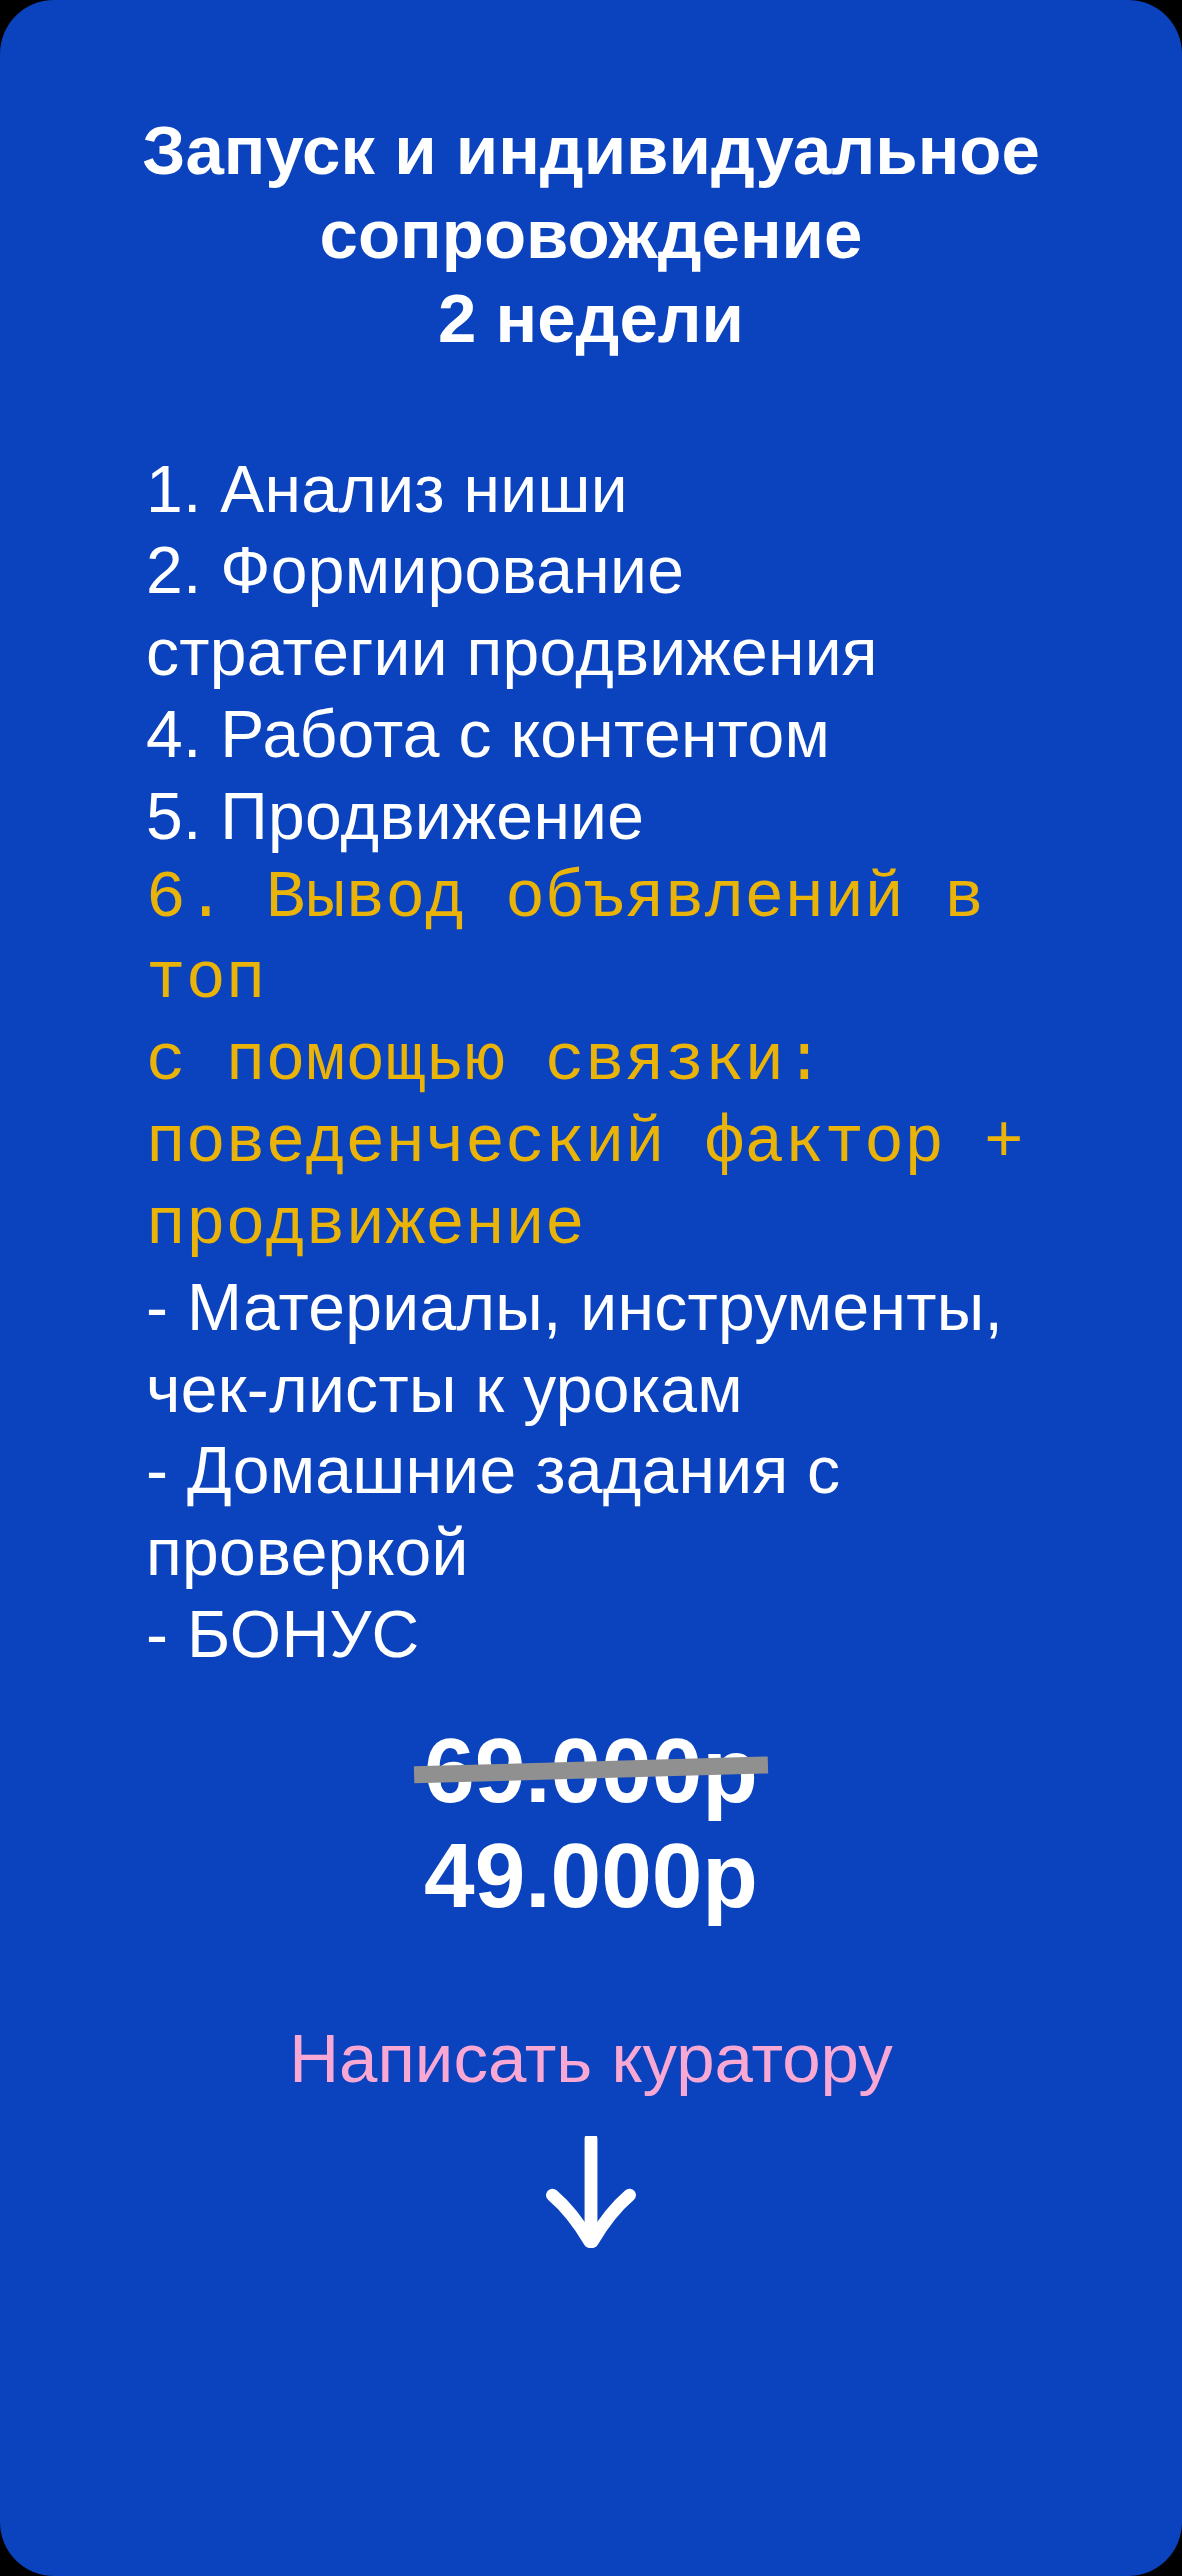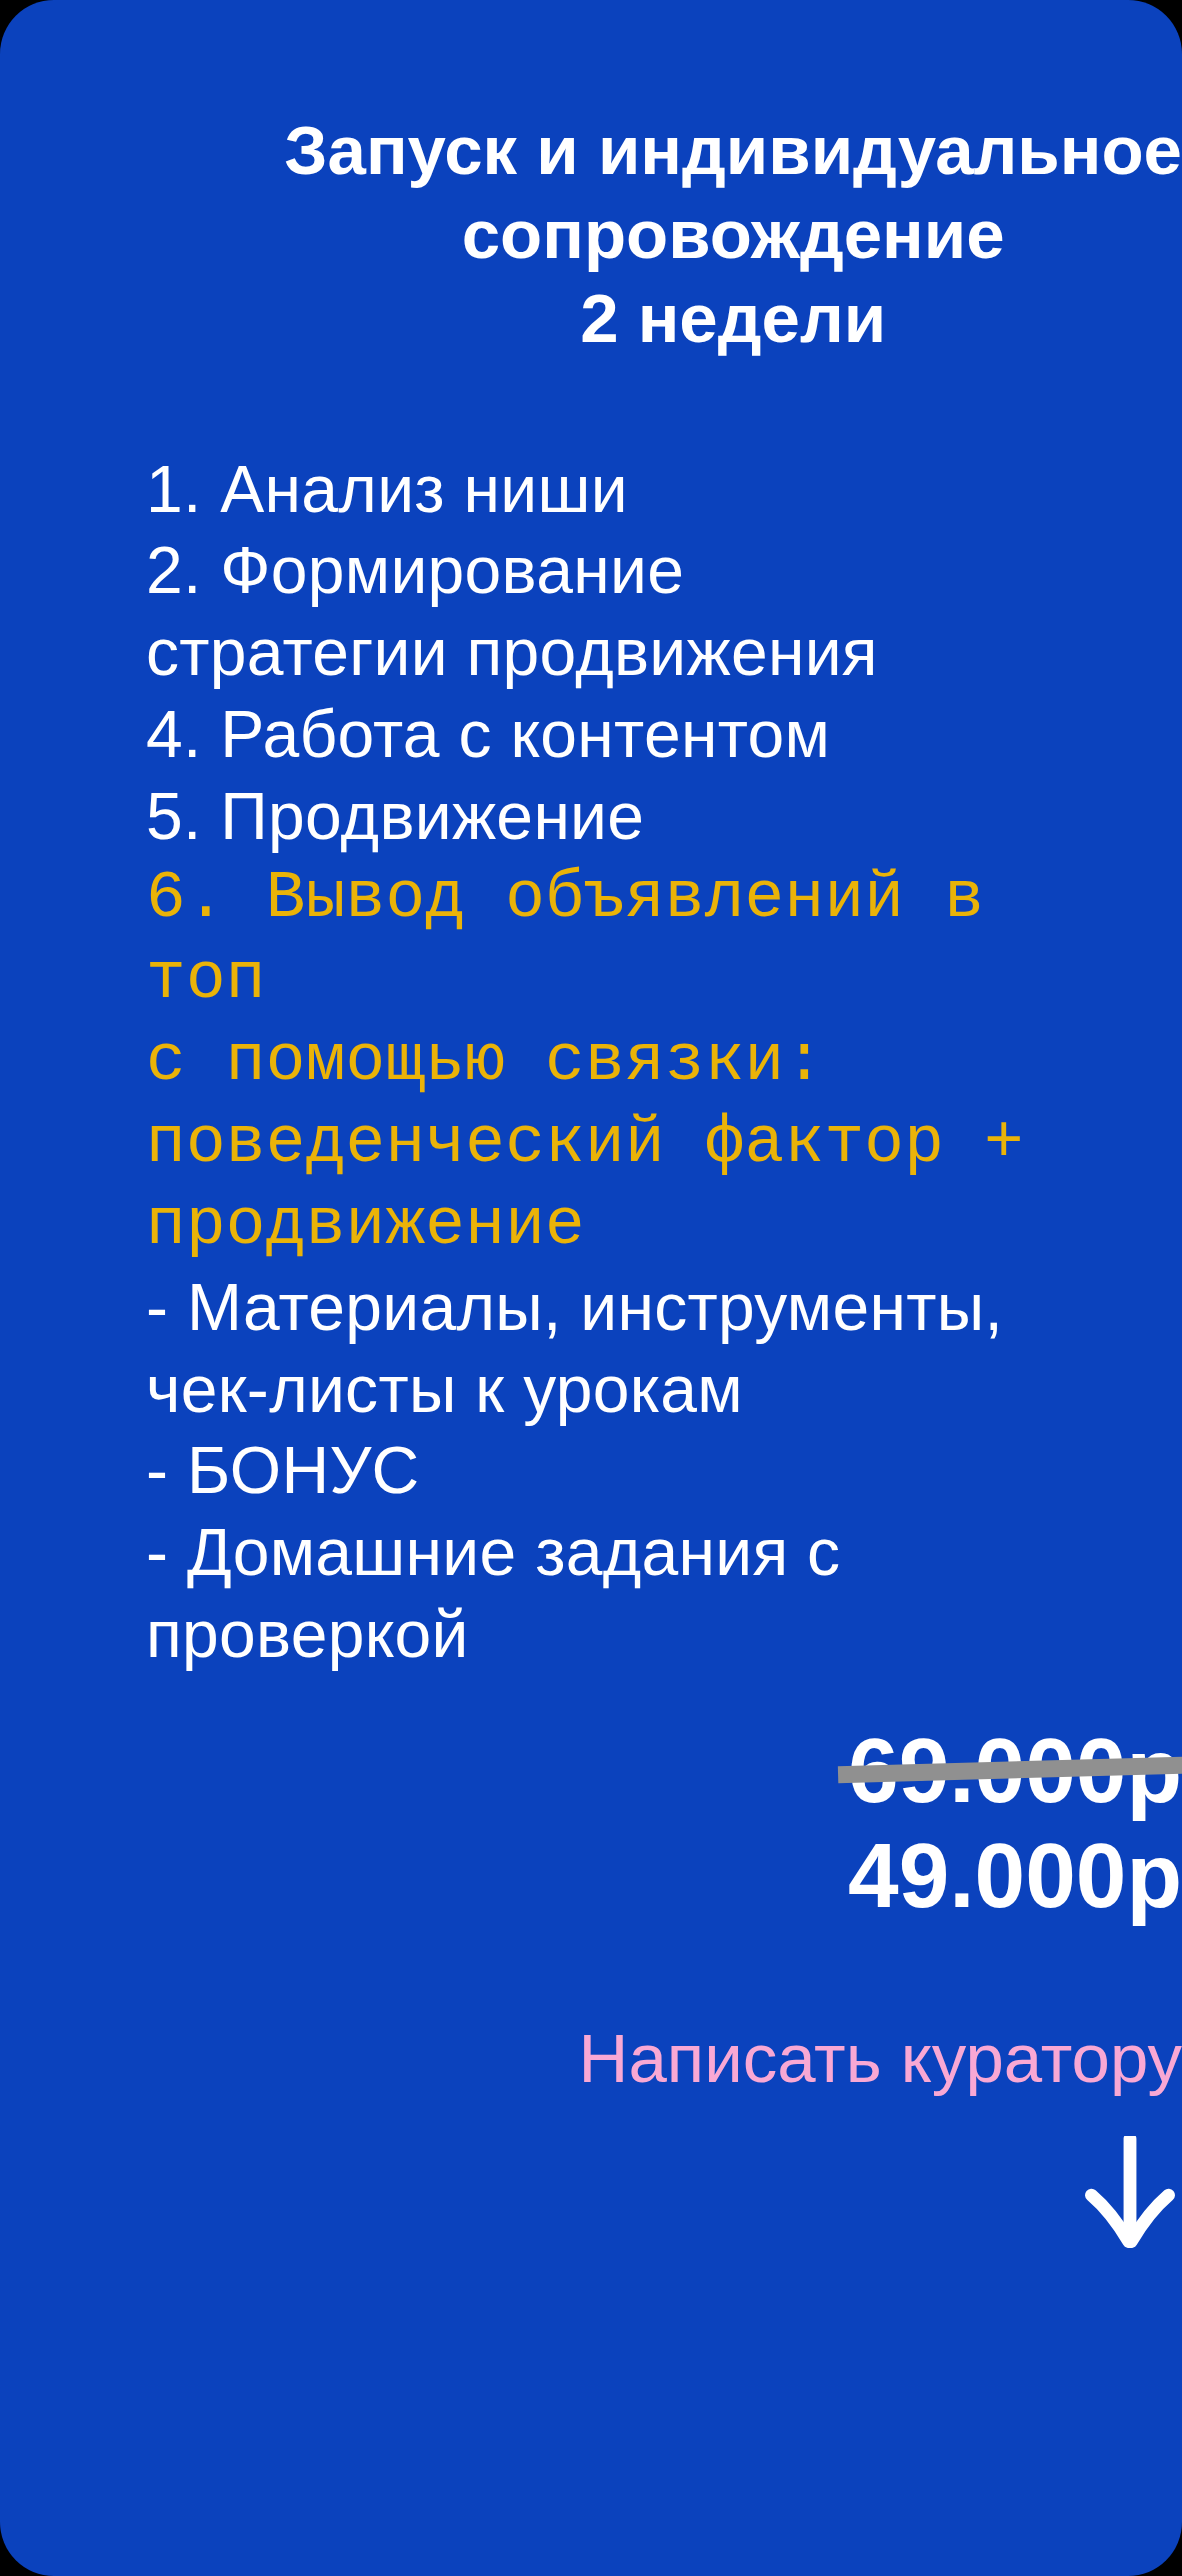--- a/index.html
+++ b/index.html
@@ -15,21 +15,21 @@
   }
   .card {
     box-sizing: border-box;
     width: 1182px;
     height: 2576px;
     border-radius: 54px;
     background: #0B42BD;
     color: #ffffff;
     display: flex;
     flex-direction: column;
-    align-items: flex-end;
+    align-items: center;
     padding-top: 109px;
   }
   .title {
     margin: 0;
     text-align: center;
     font-size: 69px;
     line-height: 1.22;
     font-weight: 800;
     letter-spacing: 0;
     white-space: pre-line;
@@ -111,23 +111,23 @@
       <div class="program-item">2. Формирование
 стратегии продвижения</div>
       <div class="program-item">4. Работа с контентом</div>
       <div class="program-item">5. Продвижение</div>
       <div class="program-item muted">6. Вывод объявлений в топ
 с помощью связки:
 поведенческий фактор +
 продвижение</div>
       <div class="program-item">- Материалы, инструменты,
 чек-листы к урокам</div>
-      <div class="program-item">- БОНУС</div>
       <div class="program-item">- Домашние задания с
 проверкой</div>
+      <div class="program-item">- БОНУС</div>
     </div>
 
   <div class="pricing">
     <div class="old-price-wrap">
       <span class="old-price">69.000р</span>
       <div class="strike-bar"></div>
     </div>
     <div class="new-price">49.000р</div>
   </div>
 

